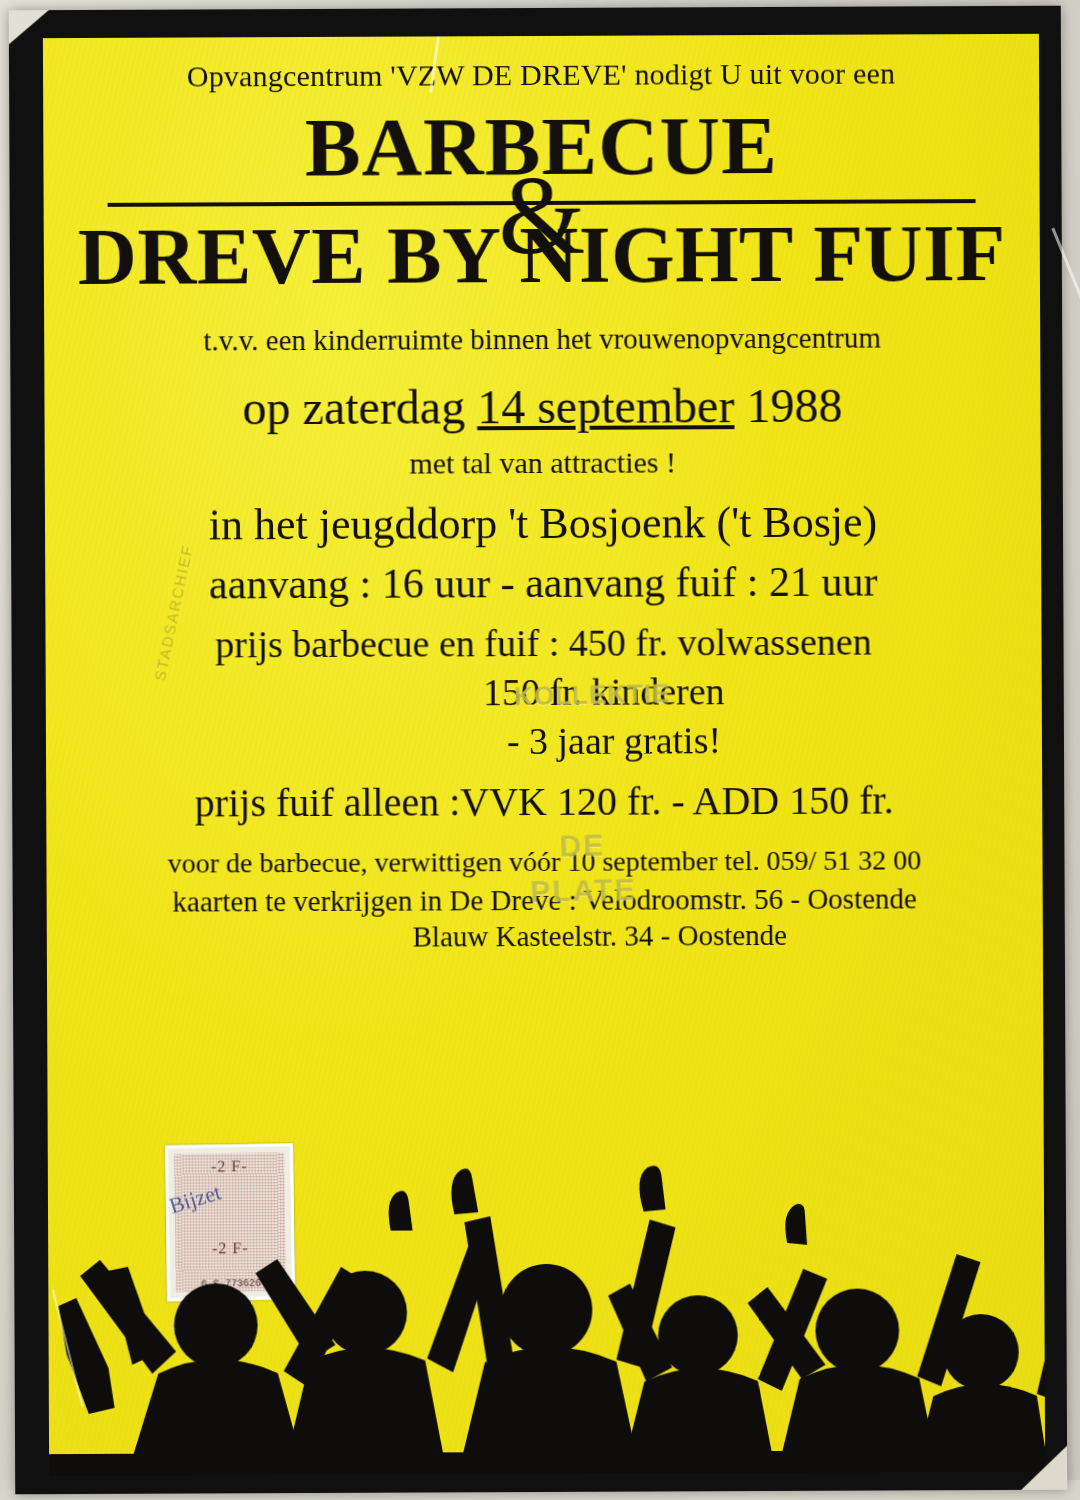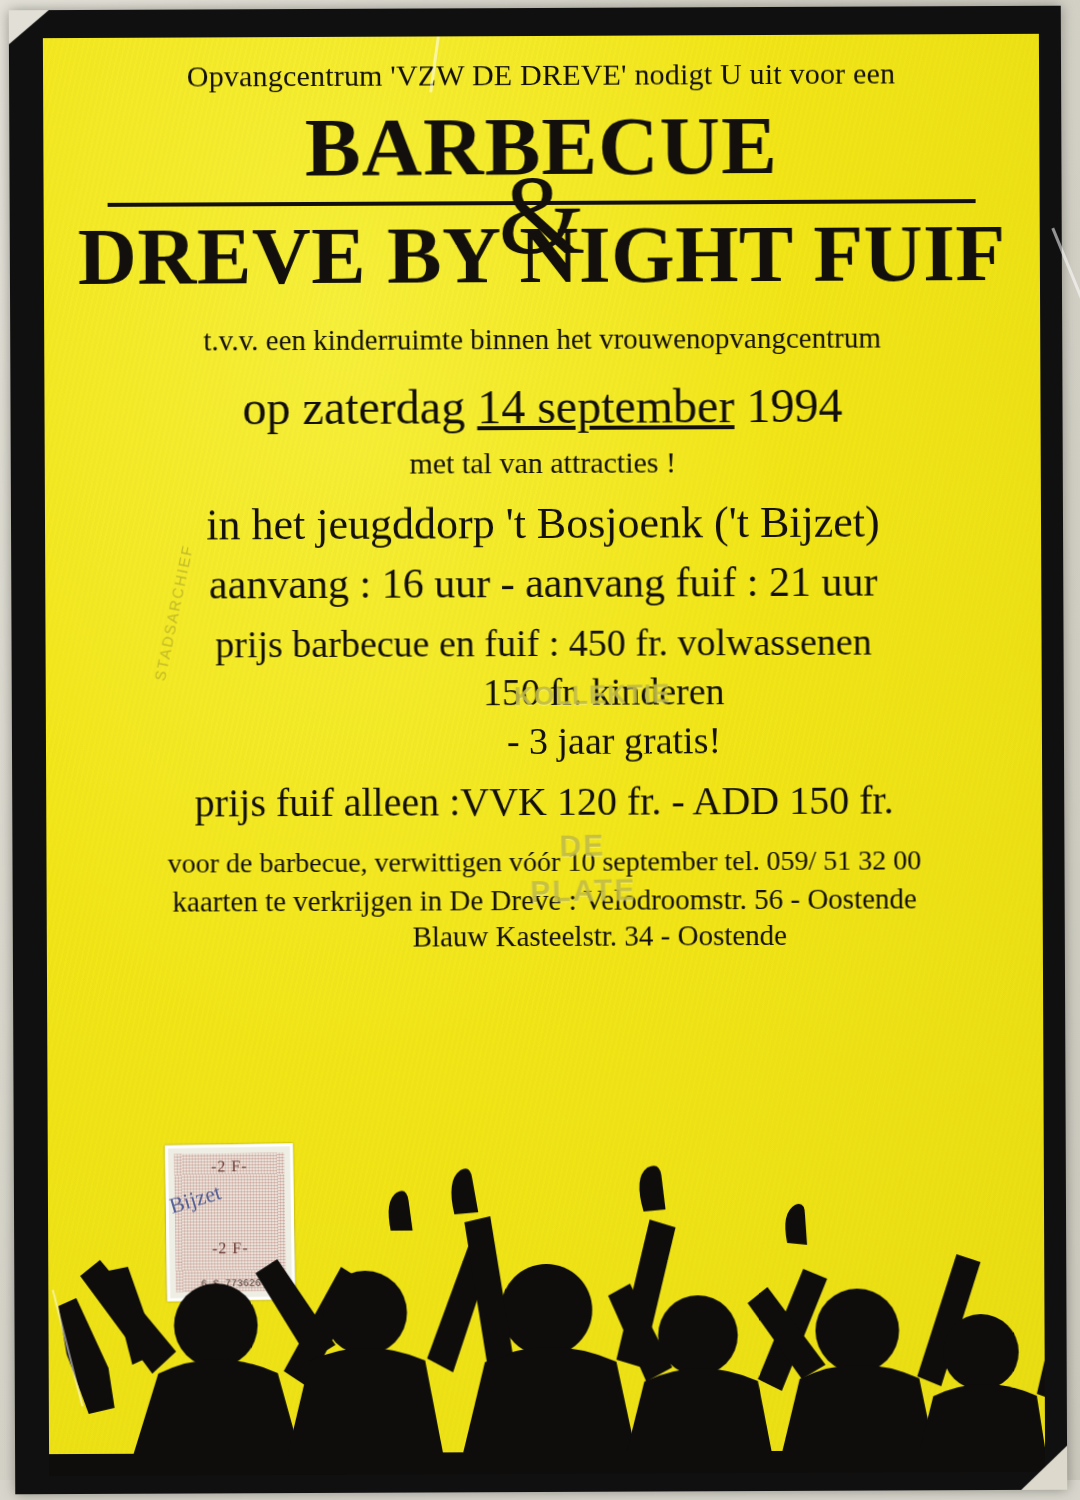--- a/index.html
+++ b/index.html
@@ -324,25 +324,25 @@
 
         <div class="headline-wrap">
           <div class="headline-1">BARBECUE</div>
           <div class="rule"></div>
           <div class="headline-2">DREVE BY NIGHT FUIF</div>
           <div class="ampersand">&amp;</div>
         </div>
 
         <div class="line-tvv">t.v.v. een kinderruimte binnen het vrouwenopvangcentrum</div>
 
-        <div class="line-date"><span>op zaterdag </span><span class="u">14 september</span><span> 1994</span></div>
+        <div class="line-date"><span>op zaterdag </span><span class="u">14 september</span><span> 1988</span></div>
 
         <div class="line-attr">met tal van attracties !</div>
 
-        <div class="line-venue"><span>in het jeugddorp </span><span class="u">'t Bosjoenk</span><span> ('t Bijzet)</span></div>
+        <div class="line-venue"><span>in het jeugddorp </span><span class="u">'t Bosjoenk</span><span> ('t Bosje)</span></div>
 
         <div class="line-times">aanvang : 16 uur  - aanvang fuif : 21 uur</div>
 
         <div class="line-price1">prijs barbecue en fuif : 450 fr. volwassenen</div>
         <div class="line-price2">150 fr. kinderen</div>
         <div class="line-price3">- 3 jaar gratis!</div>
         <div class="line-price4">prijs fuif alleen :VVK 120 fr. - ADD 150 fr.</div>
 
         <div class="line-note">voor de barbecue, verwittigen vóór 10 september tel. 059/ 51 32 00</div>
         <div class="line-tickets">kaarten te verkrijgen in De Dreve : Velodroomstr. 56 - Oostende</div>

